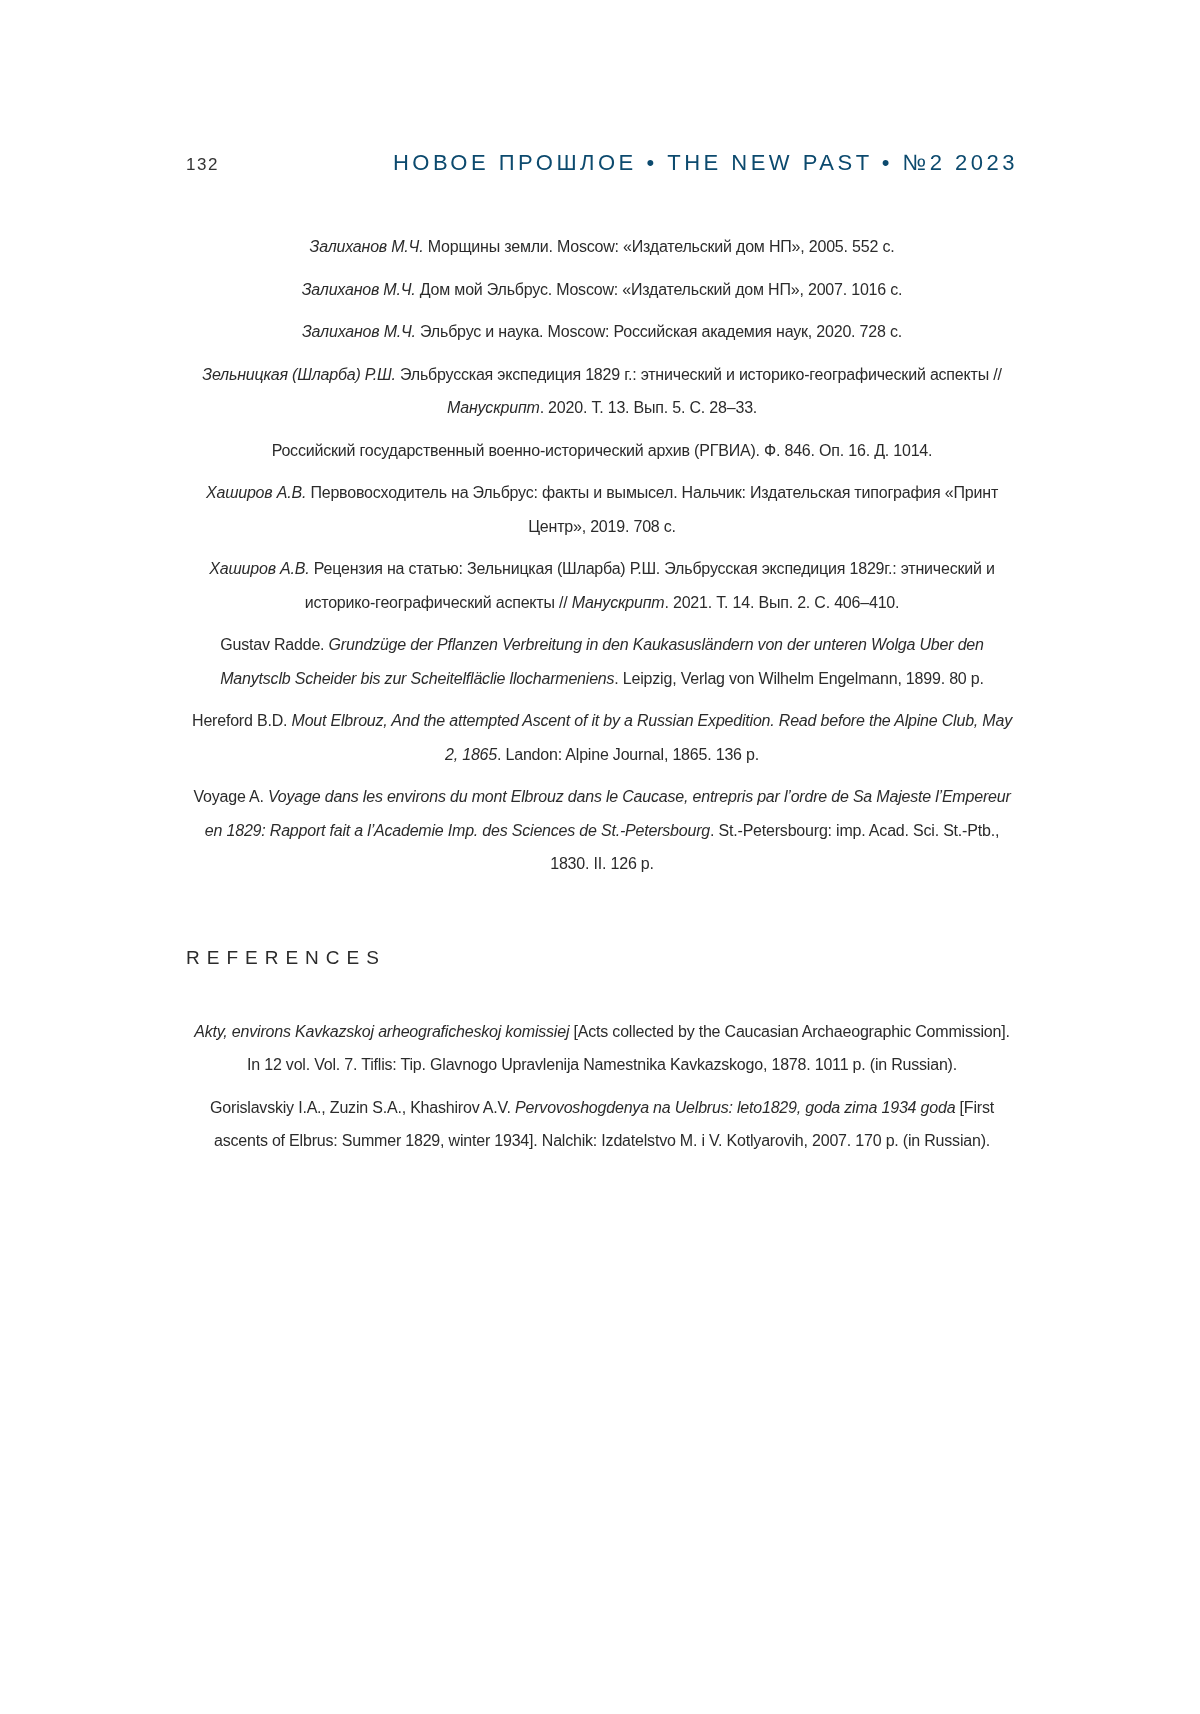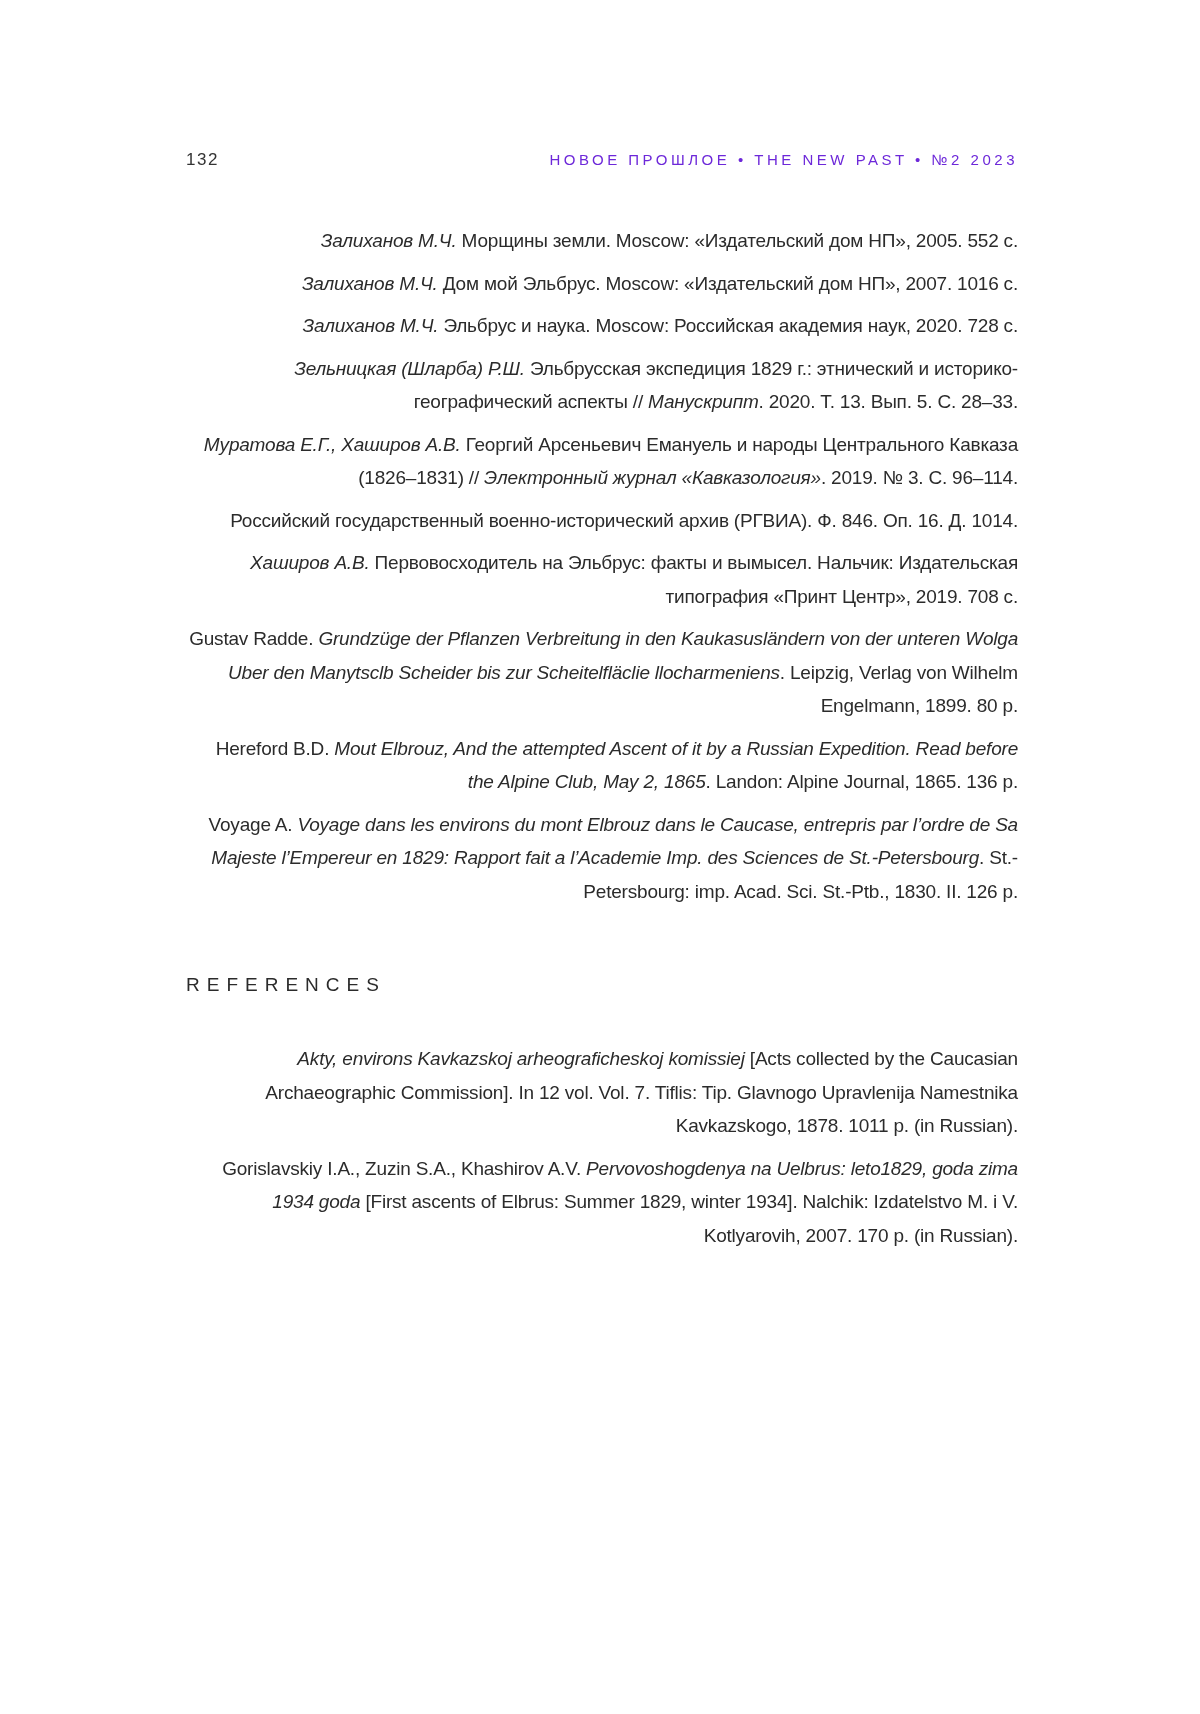--- a/index.html
+++ b/index.html
@@ -28,31 +28,31 @@
     align-items: baseline;
     margin-bottom: 54px;
     gap: 26px;
   }
   .page-number {
     font-size: 17px;
     letter-spacing: 1.5px;
     color: #333333;
   }
   .journal-title {
-    font-size: 15px;
+    font-size: 22px;
     letter-spacing: 3.5px;
-    color: #6d28d9;
+    color: #0c4a6e;
     white-space: nowrap;
   }
   p.ref {
-    font-size: 19px;
+    font-size: 16px;
     line-height: 33.5px;
     margin: 0 0 9px 0;
     letter-spacing: -0.2px;
-    text-align: right;
+    text-align: center;
   }
   p.ref .it {
     font-style: italic;
   }
   h2.references-heading {
     font-size: 19px;
     font-weight: normal;
     letter-spacing: 7px;
     color: #2b2b2b;
     margin: 66px 0 46px 0;
@@ -67,23 +67,23 @@
     <div class="page-header">
       <span class="page-number">132</span>
       <span class="journal-title">НОВОЕ ПРОШЛОЕ • THE NEW PAST • №2 2023</span>
     </div>
 
     <div id="ru-list">
         <p class="ref"><span class="it">Залиханов М.Ч.</span><span> Морщины земли. Moscow: «Издательский дом НП», 2005. 552 с.</span></p>
         <p class="ref"><span class="it">Залиханов М.Ч.</span><span> Дом мой Эльбрус. Moscow: «Издательский дом НП», 2007. 1016 с.</span></p>
         <p class="ref"><span class="it">Залиханов М.Ч.</span><span> Эльбрус и наука. Moscow: Российская академия наук, 2020. 728 с.</span></p>
         <p class="ref"><span class="it">Зельницкая (Шларба) Р.Ш.</span><span> Эльбрусская экспедиция 1829 г.: этнический и историко-географический аспекты // </span><span class="it">Манускрипт</span><span>. 2020. Т. 13. Вып. 5. С. 28–33.</span></p>
-        <p class="ref"><span class="it">Муратова Е.Г., Хаширов А.В.</span><span> Георгий Арсеньевич Емануель и народы Центрального Кавказа (1826–1831) // </span><span class="it">Электронный журнал «Кавказология»</span><span>. 2019. № 3. С. 96–114.</span></p>
         <p class="ref"><span>Российский государственный военно-исторический архив (РГВИА). Ф. 846. Оп. 16. Д. 1014.</span></p>
         <p class="ref"><span class="it">Хаширов А.В.</span><span> Первовосходитель на Эльбрус: факты и вымысел. Нальчик: Издательская типография «Принт Центр», 2019. 708 с.</span></p>
+        <p class="ref"><span class="it">Хаширов А.В.</span><span> Рецензия на статью: Зельницкая (Шларба) Р.Ш. Эльбрусская экспедиция 1829г.: этнический и историко-географический аспекты // </span><span class="it">Манускрипт</span><span>. 2021. Т. 14. Вып. 2. С. 406–410.</span></p>
         <p class="ref"><span>Gustav Radde. </span><span class="it">Grundzüge der Pflanzen Verbreitung in den Kaukasusländern von der unteren Wolga Uber den Manytsclb Scheider bis zur Scheitelfläclie llocharmeniens</span><span>. Leipzig, Verlag von Wilhelm Engelmann, 1899. 80 p.</span></p>
         <p class="ref"><span>Hereford B.D. </span><span class="it">Mout Elbrouz, And the attempted Ascent of it by a Russian Expedition. Read before the Alpine Club, May 2, 1865</span><span>. Landon: Alpine Journal, 1865. 136 p.</span></p>
         <p class="ref"><span>Voyage A. </span><span class="it">Voyage dans les environs du mont Elbrouz dans le Caucase, entrepris par l’ordre de Sa Majeste l’Empereur en 1829: Rapport fait a l’Academie Imp. des Sciences de St.-Petersbourg</span><span>. St.-Petersbourg: imp. Acad. Sci. St.-Ptb., 1830. II. 126 p.</span></p>
       </div>
 
     <h2 class="references-heading">REFERENCES</h2>
 
     <div id="en-list">
         <p class="ref"><span class="it">Akty, environs Kavkazskoj arheograficheskoj komissiej</span><span> [Acts collected by the Caucasian Archaeographic Commission]. In 12 vol. Vol. 7. Tiflis: Tip. Glavnogo Upravlenija Namestnika Kavkazskogo, 1878. 1011 p. (in Russian).</span></p>
         <p class="ref"><span>Gorislavskiy I.A., Zuzin S.A., Khashirov A.V. </span><span class="it">Pervovoshogdenya na Uelbrus: leto1829, goda zima 1934 goda</span><span> [First ascents of Elbrus: Summer 1829, winter 1934]. Nalchik: Izdatelstvo M. i V. Kotlyarovih, 2007. 170 p. (in Russian).</span></p>

